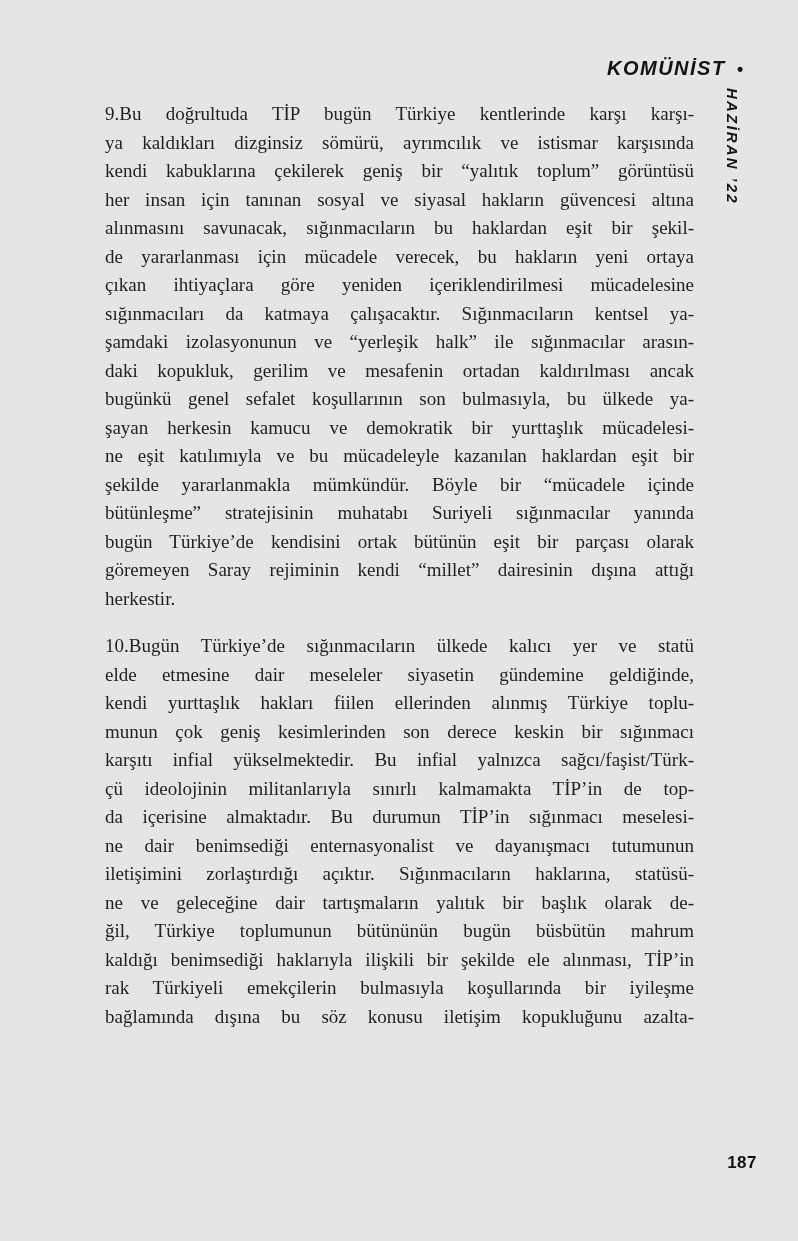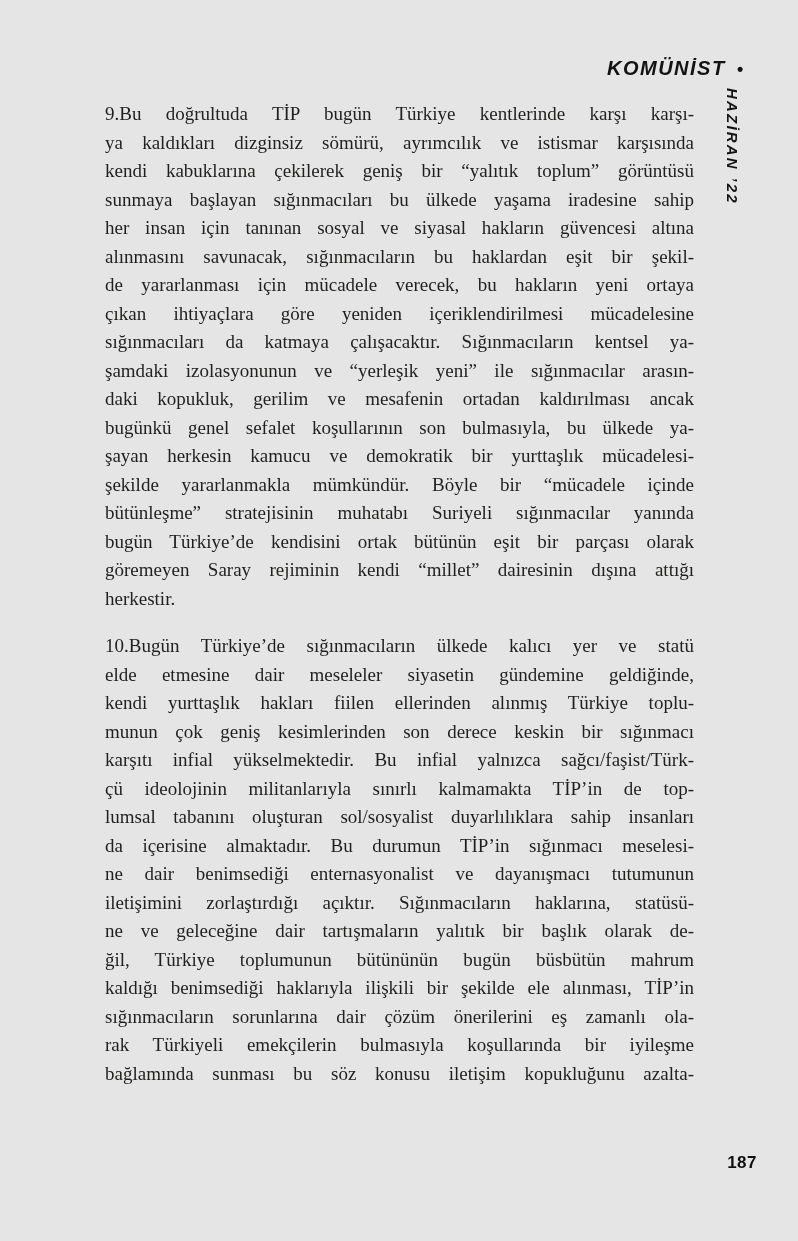--- a/index.html
+++ b/index.html
@@ -82,51 +82,49 @@
     <span class="bullet">•</span>
   </div>
 
   <div class="issue-vertical">HAZİRAN ’22</div>
 
   <div class="body-text" id="paragraphs">
       <div class="para">
         <div class="line">9.Bu doğrultuda TİP bugün Türkiye kentlerinde karşı karşı-</div>
         <div class="line">ya kaldıkları dizginsiz sömürü, ayrımcılık ve istismar karşısında</div>
         <div class="line">kendi kabuklarına çekilerek geniş bir “yalıtık toplum” görüntüsü</div>
-        <div class="line">sunmaya başlayan sığınmacıları bu ülkede yaşama iradesine sahip</div>
         <div class="line">her insan için tanınan sosyal ve siyasal hakların güvencesi altına</div>
         <div class="line">alınmasını savunacak, sığınmacıların bu haklardan eşit bir şekil-</div>
         <div class="line">de yararlanması için mücadele verecek, bu hakların yeni ortaya</div>
         <div class="line">çıkan ihtiyaçlara göre yeniden içeriklendirilmesi mücadelesine</div>
         <div class="line">sığınmacıları da katmaya çalışacaktır. Sığınmacıların kentsel ya-</div>
-        <div class="line">şamdaki izolasyonunun ve “yerleşik yeni” ile sığınmacılar arasın-</div>
+        <div class="line">şamdaki izolasyonunun ve “yerleşik halk” ile sığınmacılar arasın-</div>
         <div class="line">daki kopukluk, gerilim ve mesafenin ortadan kaldırılması ancak</div>
         <div class="line">bugünkü genel sefalet koşullarının son bulmasıyla, bu ülkede ya-</div>
         <div class="line">şayan herkesin kamucu ve demokratik bir yurttaşlık mücadelesi-</div>
+        <div class="line">ne eşit katılımıyla ve bu mücadeleyle kazanılan haklardan eşit bir</div>
         <div class="line">şekilde yararlanmakla mümkündür. Böyle bir “mücadele içinde</div>
         <div class="line">bütünleşme” stratejisinin muhatabı Suriyeli sığınmacılar yanında</div>
         <div class="line">bugün Türkiye’de kendisini ortak bütünün eşit bir parçası olarak</div>
         <div class="line">göremeyen Saray rejiminin kendi “millet” dairesinin dışına attığı</div>
         <div class="line flush">herkestir.</div>
       </div>
       <div class="para">
         <div class="line">10.Bugün Türkiye’de sığınmacıların ülkede kalıcı yer ve statü</div>
         <div class="line">elde etmesine dair meseleler siyasetin gündemine geldiğinde,</div>
         <div class="line">kendi yurttaşlık hakları fiilen ellerinden alınmış Türkiye toplu-</div>
         <div class="line">munun çok geniş kesimlerinden son derece keskin bir sığınmacı</div>
         <div class="line">karşıtı infial yükselmektedir. Bu infial yalnızca sağcı/faşist/Türk-</div>
         <div class="line">çü ideolojinin militanlarıyla sınırlı kalmamakta TİP’in de top-</div>
-        <div class="line">lumsal tabanını oluşturan sol/sosyalist duyarlılıklara sahip insanları</div>
         <div class="line">da içerisine almaktadır. Bu durumun TİP’in sığınmacı meselesi-</div>
         <div class="line">ne dair benimsediği enternasyonalist ve dayanışmacı tutumunun</div>
         <div class="line">iletişimini zorlaştırdığı açıktır. Sığınmacıların haklarına, statüsü-</div>
         <div class="line">ne ve geleceğine dair tartışmaların yalıtık bir başlık olarak de-</div>
         <div class="line">ğil, Türkiye toplumunun bütününün bugün büsbütün mahrum</div>
         <div class="line">kaldığı benimsediği haklarıyla ilişkili bir şekilde ele alınması, TİP’in</div>
-        <div class="line">sığınmacıların sorunlarına dair çözüm önerilerini eş zamanlı ola-</div>
         <div class="line">rak Türkiyeli emekçilerin bulmasıyla koşullarında bir iyileşme</div>
-        <div class="line">bağlamında sunması bu söz konusu iletişim kopukluğunu azalta-</div>
+        <div class="line">bağlamında dışına bu söz konusu iletişim kopukluğunu azalta-</div>
       </div>
     </div>
 
   <div class="page-number">187</div>
 
 </div>
 
 </body></html>

